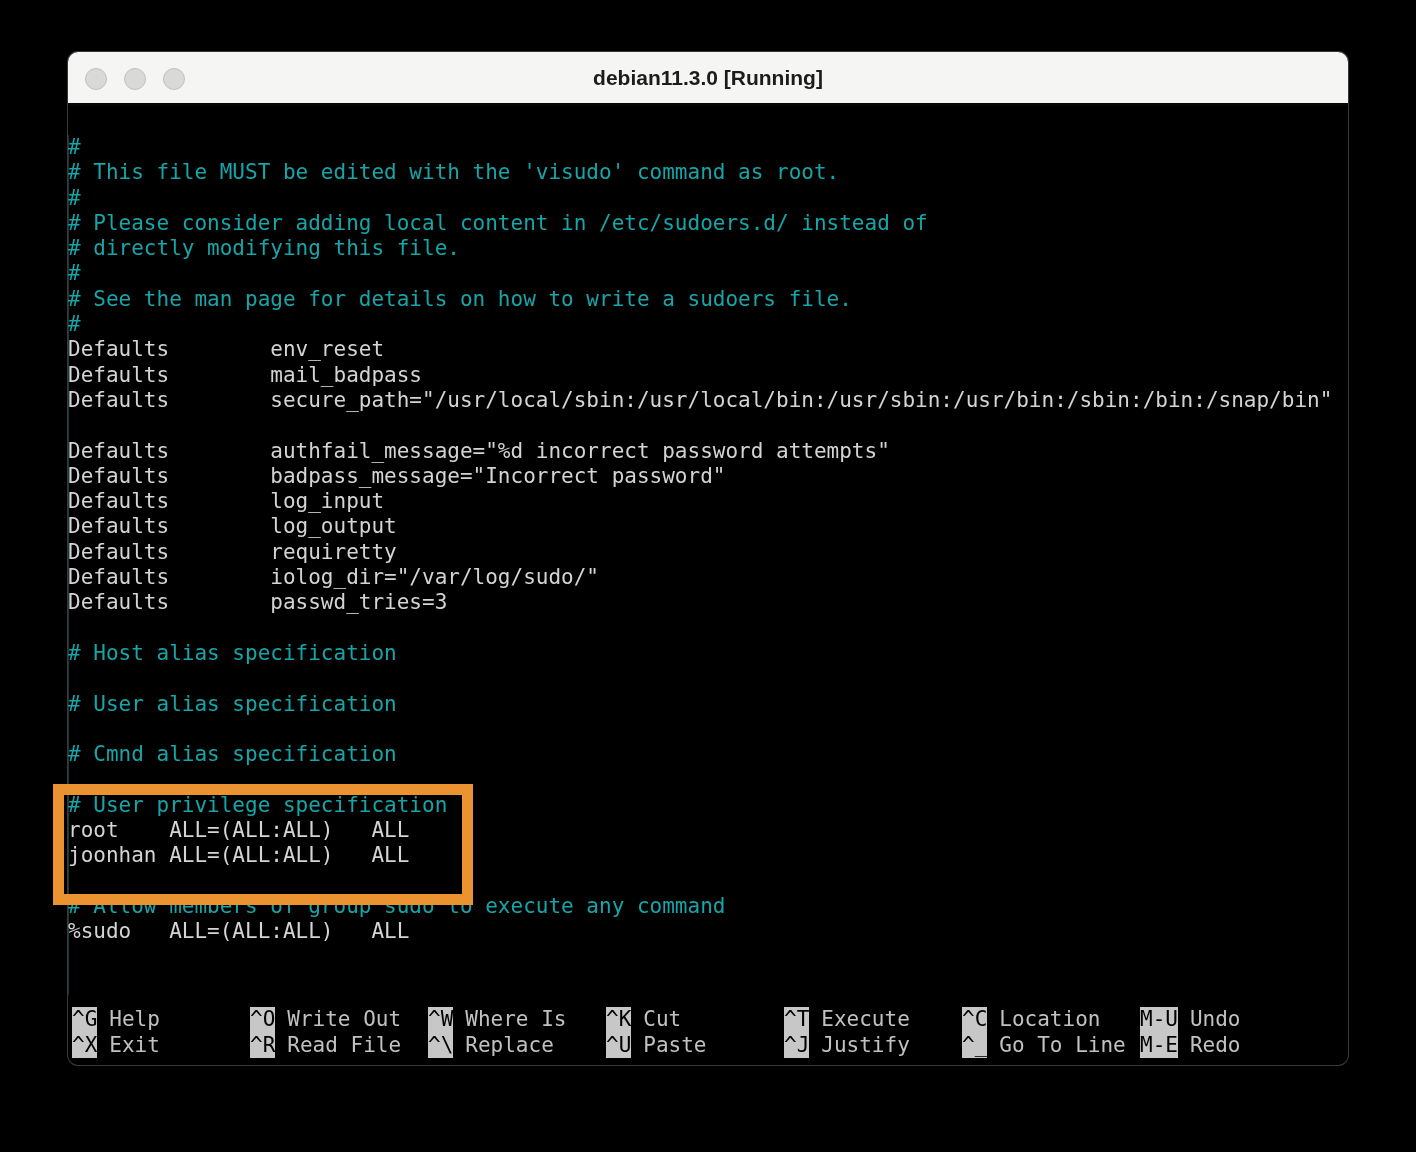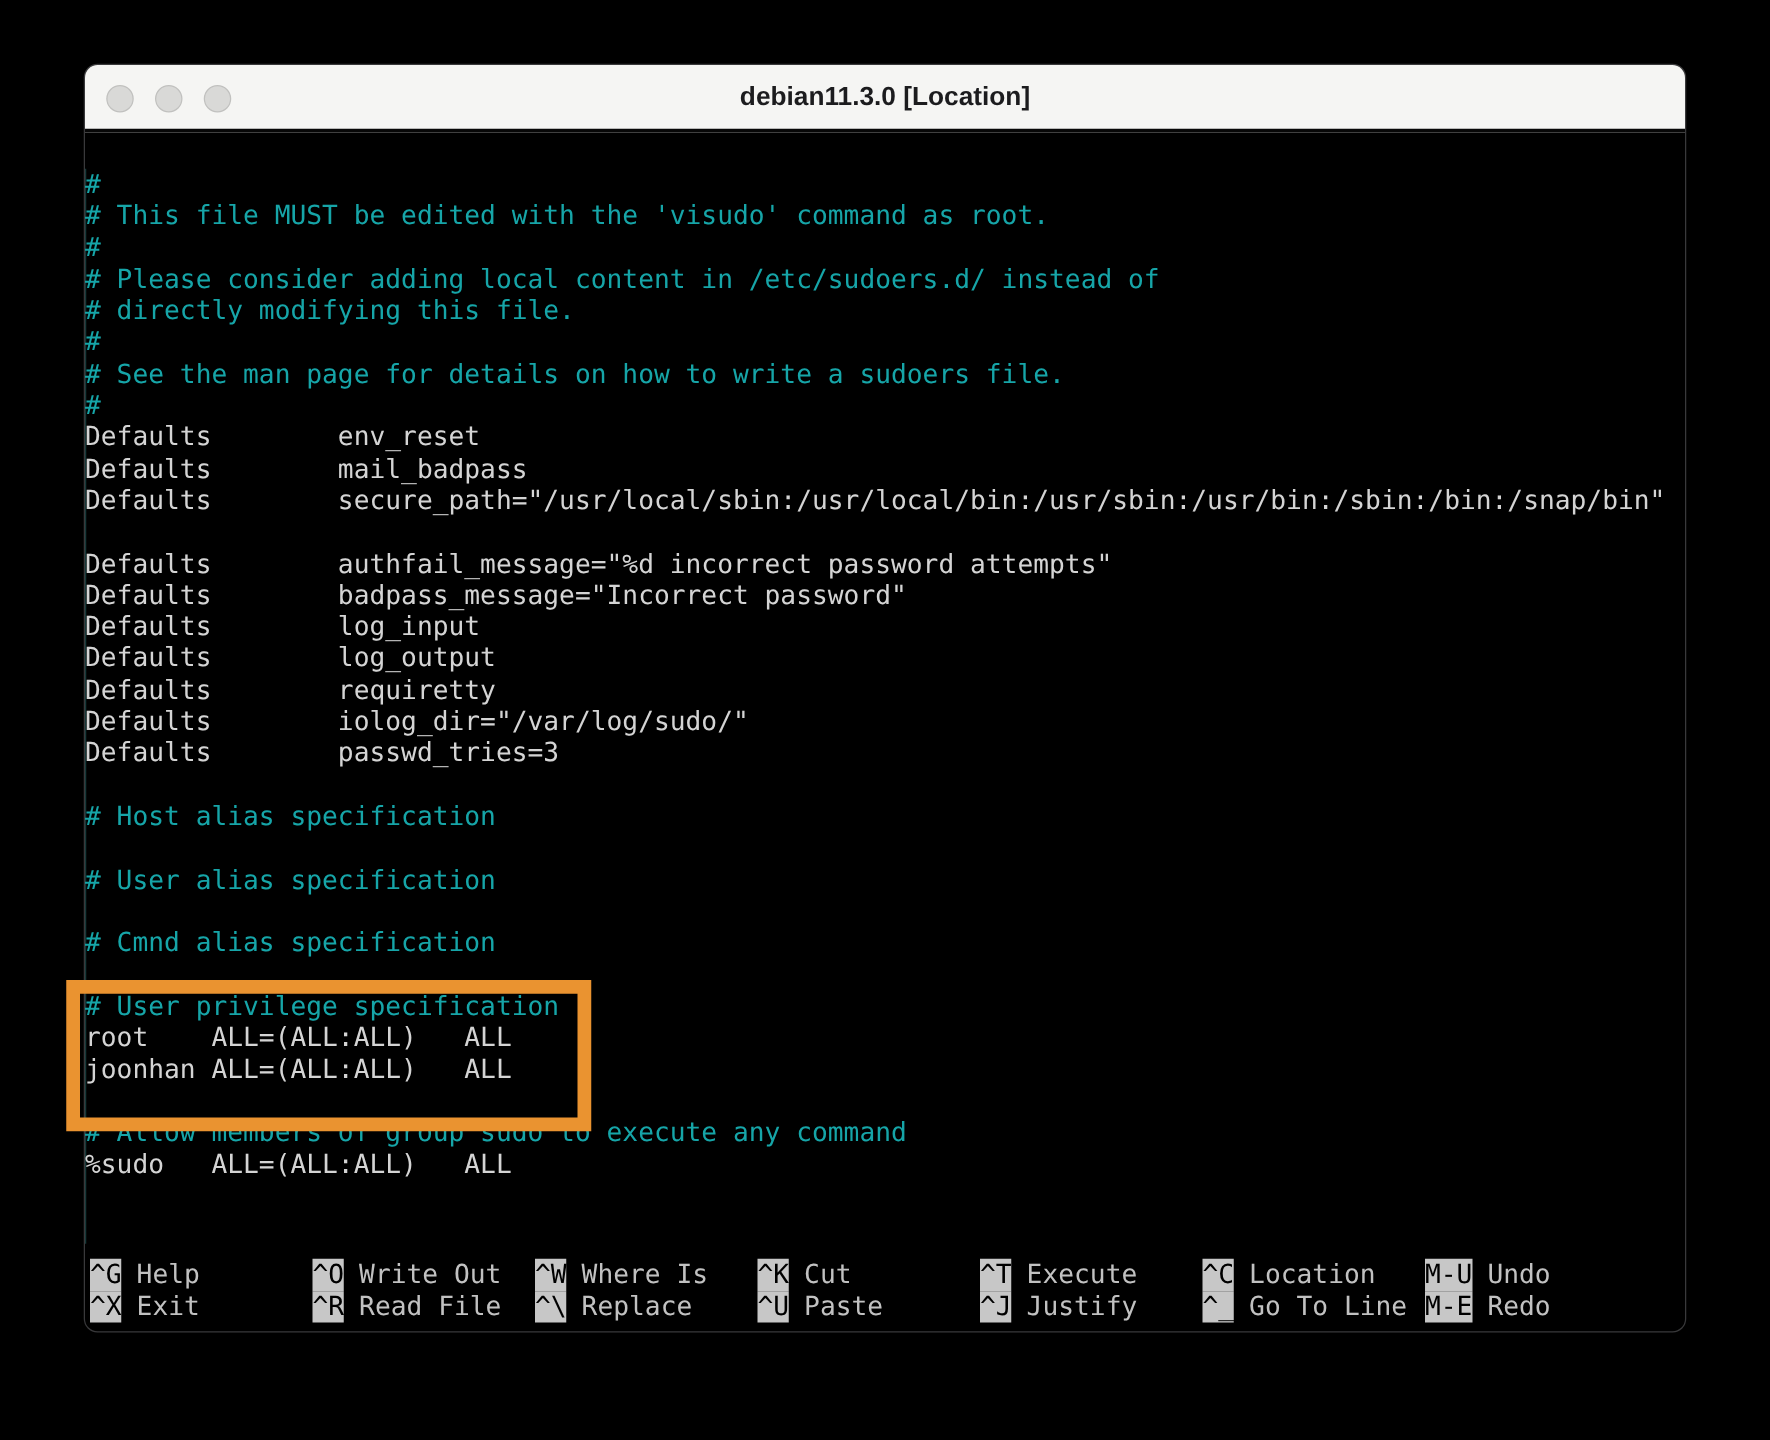--- a/index.html
+++ b/index.html
@@ -46,21 +46,21 @@
 <body>
 
 <div class="vm-window">
 
   <div class="titlebar">
     <div class="lights">
       <span class="light"></span>
       <span class="light"></span>
       <span class="light"></span>
     </div>
-    <div class="title">debian11.3.0 [Location]</div>
+    <div class="title">debian11.3.0 [Running]</div>
   </div>
 
 
   <div class="left-edge"></div>
 
   <div class="editor"><div class="line comment">#</div><div class="line comment"># This file MUST be edited with the 'visudo' command as root.</div><div class="line comment">#</div><div class="line comment"># Please consider adding local content in /etc/sudoers.d/ instead of</div><div class="line comment"># directly modifying this file.</div><div class="line comment">#</div><div class="line comment"># See the man page for details on how to write a sudoers file.</div><div class="line comment">#</div><div class="line code">Defaults        env_reset</div><div class="line code">Defaults        mail_badpass</div><div class="line code">Defaults        secure_path="/usr/local/sbin:/usr/local/bin:/usr/sbin:/usr/bin:/sbin:/bin:/snap/bin"</div><div class="line code">&nbsp;</div><div class="line code">Defaults        authfail_message="%d incorrect password attempts"</div><div class="line code">Defaults        badpass_message="Incorrect password"</div><div class="line code">Defaults        log_input</div><div class="line code">Defaults        log_output</div><div class="line code">Defaults        requiretty</div><div class="line code">Defaults        iolog_dir="/var/log/sudo/"</div><div class="line code">Defaults        passwd_tries=3</div><div class="line code">&nbsp;</div><div class="line comment"># Host alias specification</div><div class="line code">&nbsp;</div><div class="line comment"># User alias specification</div><div class="line code">&nbsp;</div><div class="line comment"># Cmnd alias specification</div><div class="line code">&nbsp;</div><div class="line comment"># User privilege specification</div><div class="line code">root    ALL=(ALL:ALL)   ALL</div><div class="line code">joonhan ALL=(ALL:ALL)   ALL</div><div class="line code">&nbsp;</div><div class="line comment"># Allow members of group sudo to execute any command</div><div class="line code">%sudo   ALL=(ALL:ALL)   ALL</div></div>
 
   <div class="shortcuts"><div class="sc-col"><div class="sc-row"><span class="sc-key">^G</span><span class="sc-label">Help</span></div><div class="sc-row"><span class="sc-key">^X</span><span class="sc-label">Exit</span></div></div><div class="sc-col"><div class="sc-row"><span class="sc-key">^O</span><span class="sc-label">Write Out</span></div><div class="sc-row"><span class="sc-key">^R</span><span class="sc-label">Read File</span></div></div><div class="sc-col"><div class="sc-row"><span class="sc-key">^W</span><span class="sc-label">Where Is</span></div><div class="sc-row"><span class="sc-key">^\</span><span class="sc-label">Replace</span></div></div><div class="sc-col"><div class="sc-row"><span class="sc-key">^K</span><span class="sc-label">Cut</span></div><div class="sc-row"><span class="sc-key">^U</span><span class="sc-label">Paste</span></div></div><div class="sc-col"><div class="sc-row"><span class="sc-key">^T</span><span class="sc-label">Execute</span></div><div class="sc-row"><span class="sc-key">^J</span><span class="sc-label">Justify</span></div></div><div class="sc-col"><div class="sc-row"><span class="sc-key">^C</span><span class="sc-label">Location</span></div><div class="sc-row"><span class="sc-key">^_</span><span class="sc-label">Go To Line</span></div></div><div class="sc-col"><div class="sc-row"><span class="sc-key">M-U</span><span class="sc-label">Undo</span></div><div class="sc-row"><span class="sc-key">M-E</span><span class="sc-label">Redo</span></div></div></div>
 
 </div>

